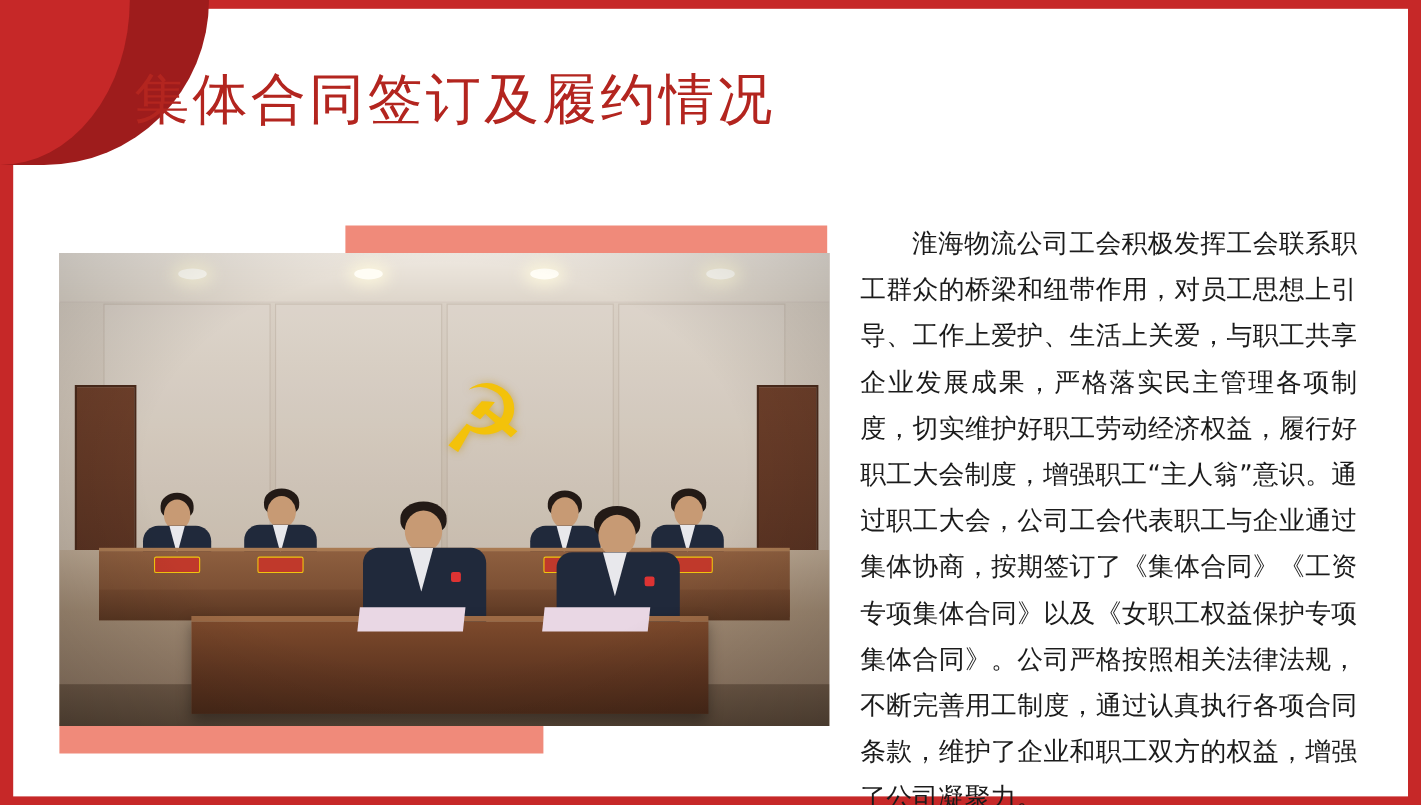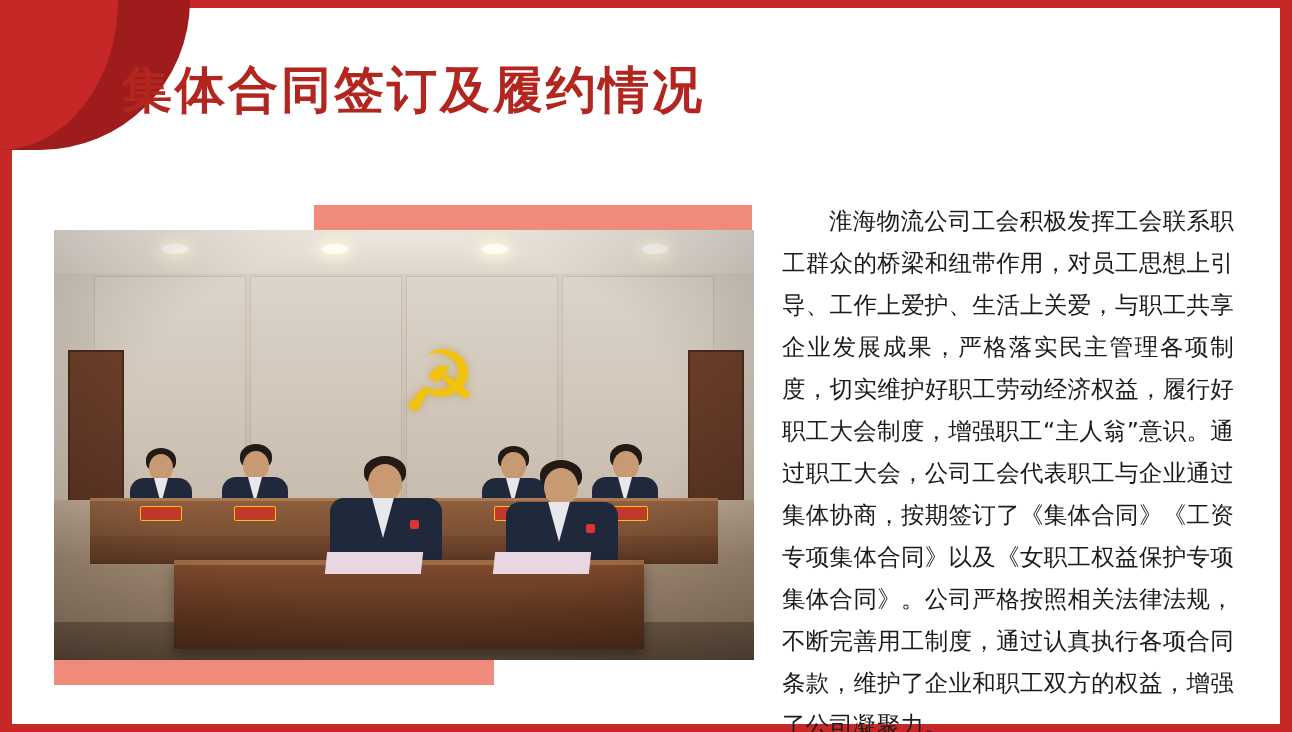--- a/index.html
+++ b/index.html
@@ -67,21 +67,21 @@
     background: #c62828;
     border-bottom-right-radius: 118px 150px;
   }
 
   
   .title {
     position: absolute;
     left: 122px;
     top: 62px;
     font-size: 50px;
-    font-weight: bold;
+    font-weight: normal;
     color: #b3251f;
     letter-spacing: 3px;
     line-height: 1.15;
     white-space: nowrap;
     font-family: "DejaVu Sans", "Liberation Sans", sans-serif;
   }
 
   
   .photo-area {
     position: absolute;

